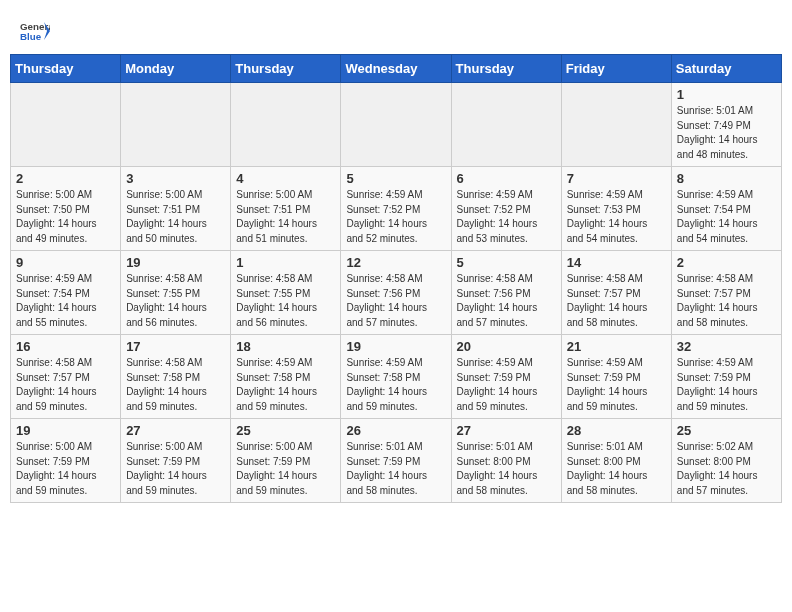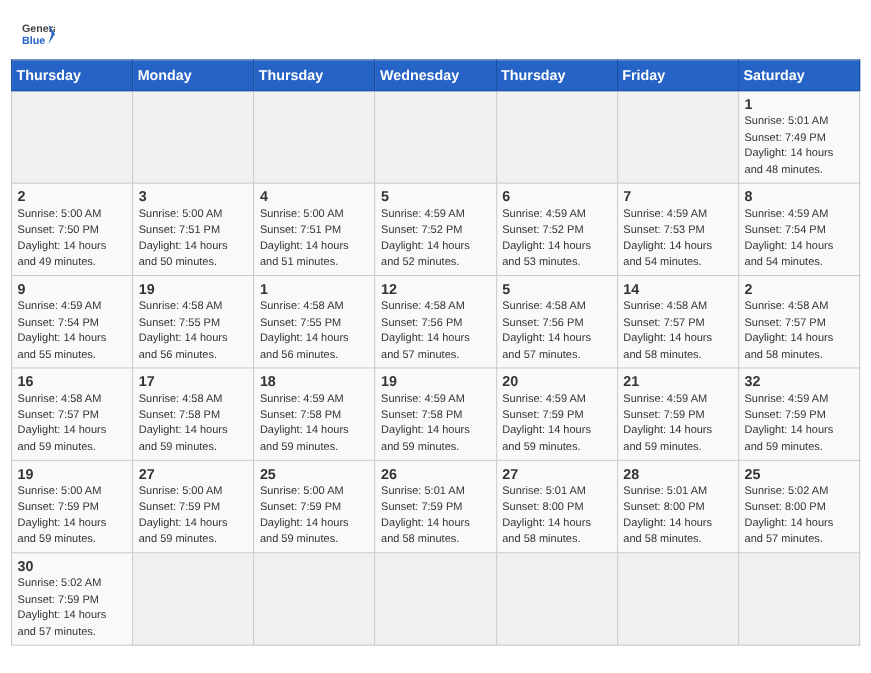--- a/index.html
+++ b/index.html
@@ -323,30 +323,15 @@
 and 58 minutes.</div>
           </td>
           <td>
             <div class="day-number">25</div>
             <div class="day-info" style="white-space: pre-line;">Sunrise: 5:02 AM
 Sunset: 8:00 PM
 Daylight: 14 hours
 and 57 minutes.</div>
           </td>
         </tr>
-        <tr class="last-row">
-          <td>
-            <div class="day-number">30</div>
-            <div class="day-info" style="white-space: pre-line;">Sunrise: 5:02 AM
-Sunset: 7:59 PM
-Daylight: 14 hours
-and 57 minutes.</div>
-          </td>
-          <td class="empty"></td>
-          <td class="empty"></td>
-          <td class="empty"></td>
-          <td class="empty"></td>
-          <td class="empty"></td>
-          <td class="empty"></td>
-        </tr>
       </tbody>
   </table>
 </div>
 
 </body></html>

